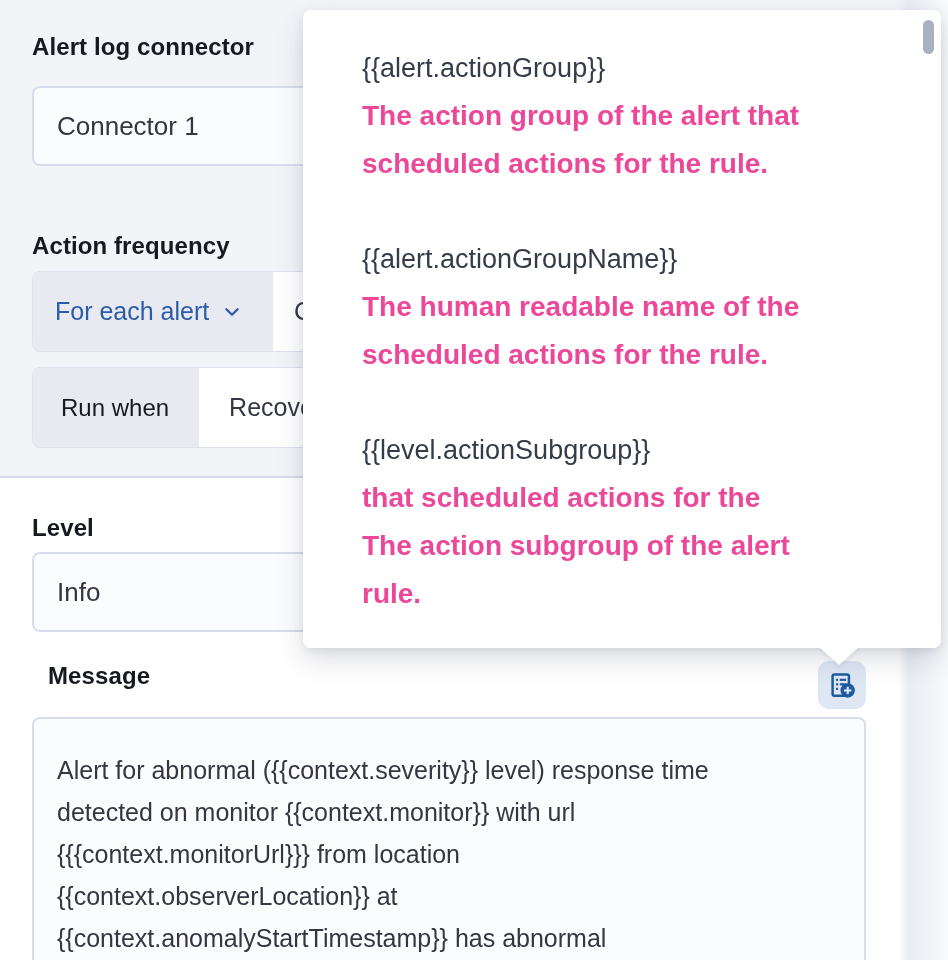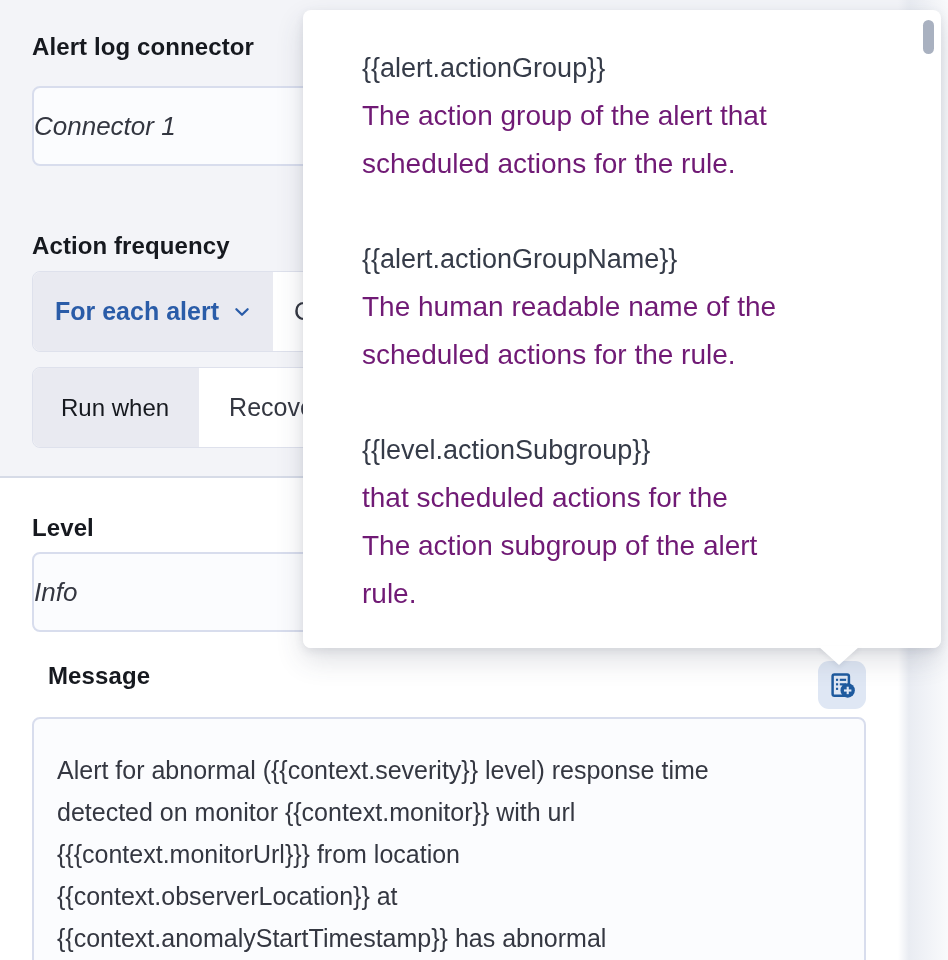--- a/index.html
+++ b/index.html
@@ -33,21 +33,21 @@
 
   
   .field {
     background: #fbfcfe;
     border: 2px solid #d8dded;
     border-radius: 8px;
     display: flex; align-items: center;
     font-size: 26px; color: #343741;
     z-index: 3;
   }
-  .field-text { white-space: nowrap; font-style: italic; }
+  .field-text { padding-left: 23px; white-space: nowrap; }
 
   
   .compound {
     border: 1px solid #dee1ec;
     border-radius: 8px;
     display: flex; align-items: stretch;
     overflow: hidden;
     z-index: 3;
   }
   .seg-gray {
@@ -55,21 +55,21 @@
     display: flex; align-items: center;
     flex: 0 0 auto;
   }
   .seg-white {
     background: #ffffff;
     display: flex; align-items: center;
     flex: 1 1 auto;
     font-size: 25px; color: #343741;
   }
   .freq-select-label {
-    color: #2a5ca8; font-size: 25px; font-weight: 700;
+    color: #2a5ca8; font-size: 25px; font-weight: 400;
     padding-left: 22px; white-space: nowrap;
     display: flex; align-items: center; gap: 14px;
   }
   .run-when-label {
     font-size: 24px; font-weight: normal; color: #16191f;
     padding-left: 28px; padding-right: 30px; white-space: nowrap;
   }
 
   
   .add-var-btn {
@@ -108,21 +108,21 @@
     border-top: 19px solid #ffffff;
     z-index: 11;
     filter: drop-shadow(0 3px 2px rgba(54,65,87,0.08));
   }
   .var-list { padding: 34px 64px 0 59px; }
   .var-item { margin-bottom: 47px; cursor: pointer; }
   .var-name {
     font-size: 27px; color: #353b48; line-height: 48px; white-space: nowrap;
   }
   .var-desc-line {
-    font-size: 28px; color: #701a75; line-height: 48px; white-space: nowrap;
+    font-size: 28px; color: #ec4899; line-height: 48px; white-space: nowrap; font-weight: bold;
   }
   .popover-fade {
     position: absolute; left: 0; bottom: 0; width: 100%; height: 38px;
     background: linear-gradient(to bottom, rgba(255,255,255,0), rgba(255,255,255,0.95));
     pointer-events: none;
   }
   .scroll-thumb {
     position: absolute; right: 7px; top: 10px; width: 11px; height: 34px;
     background: #a9b1c0; border-radius: 6px;
   }

